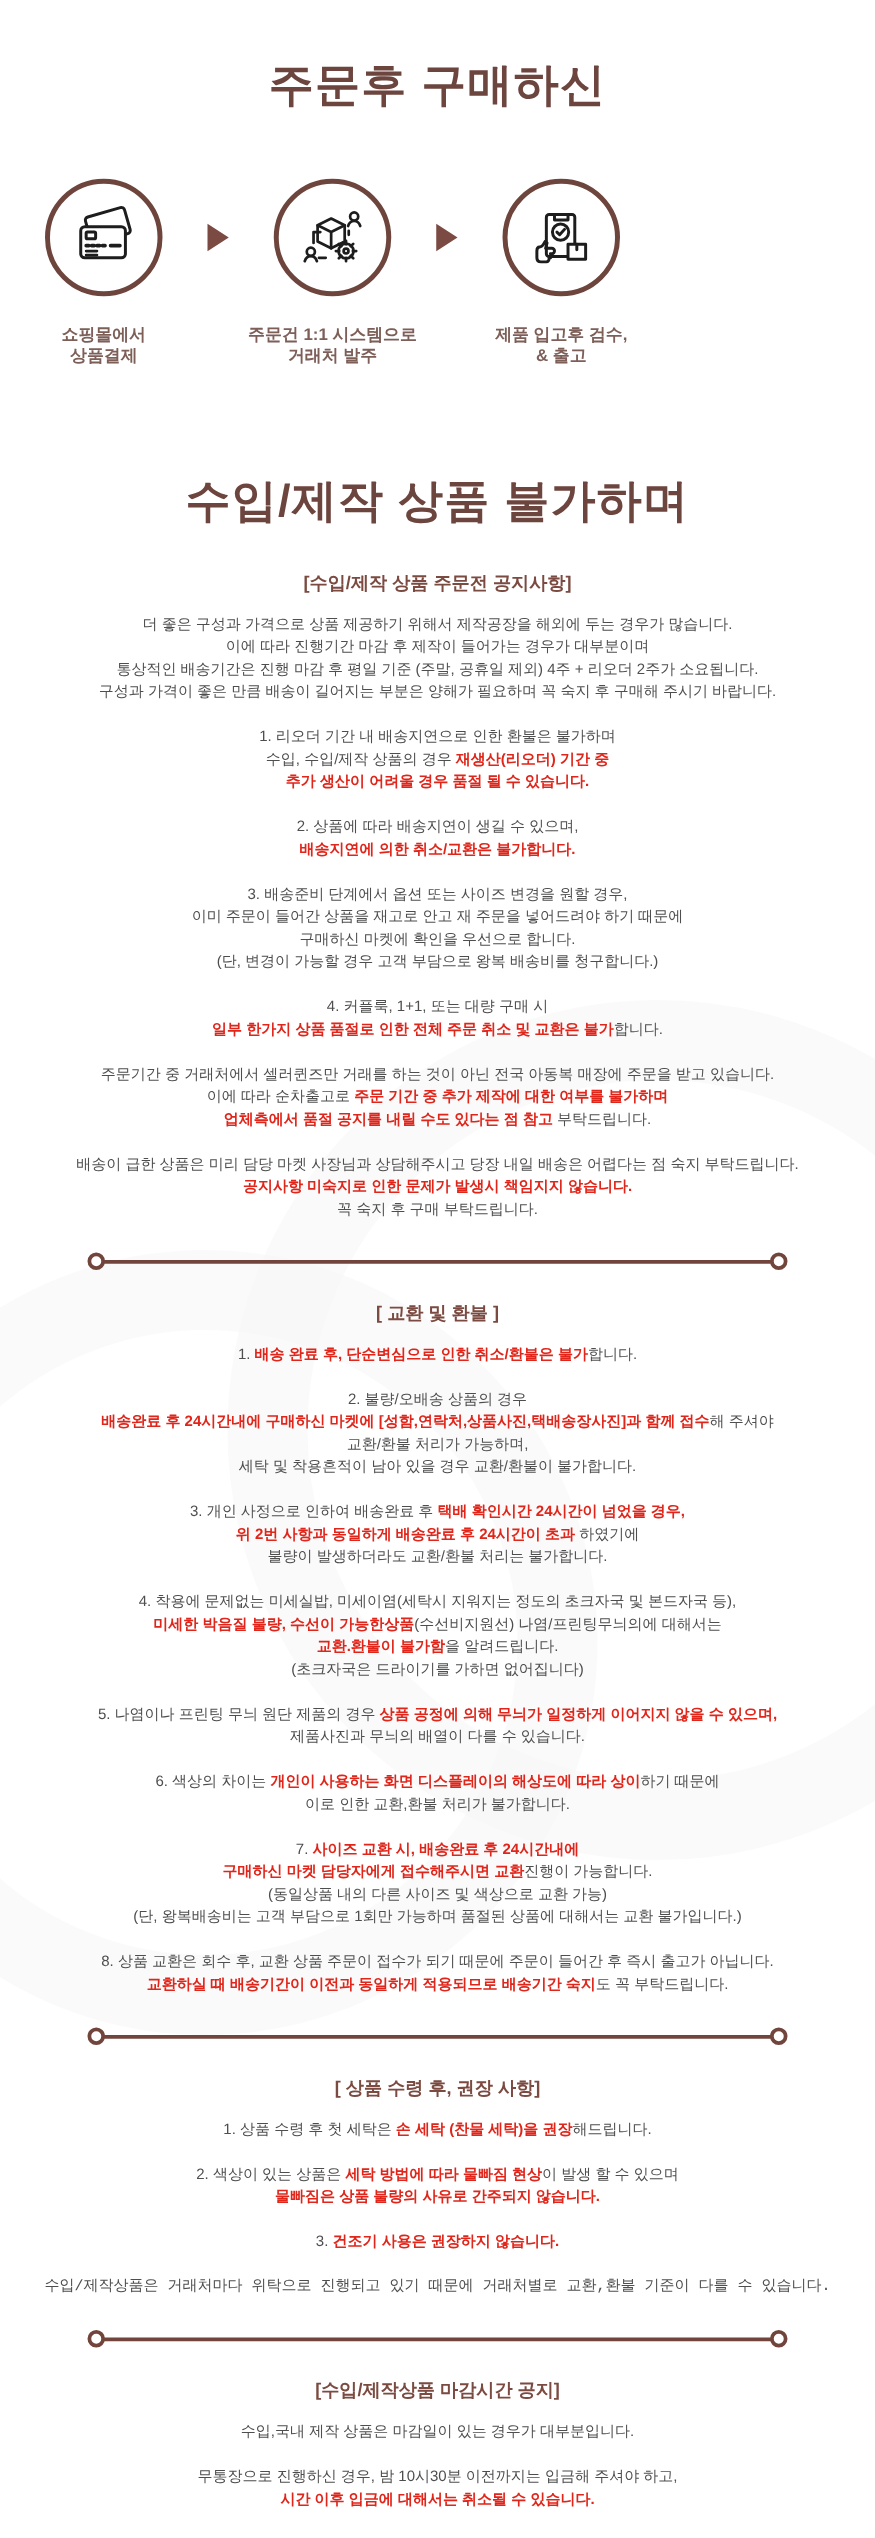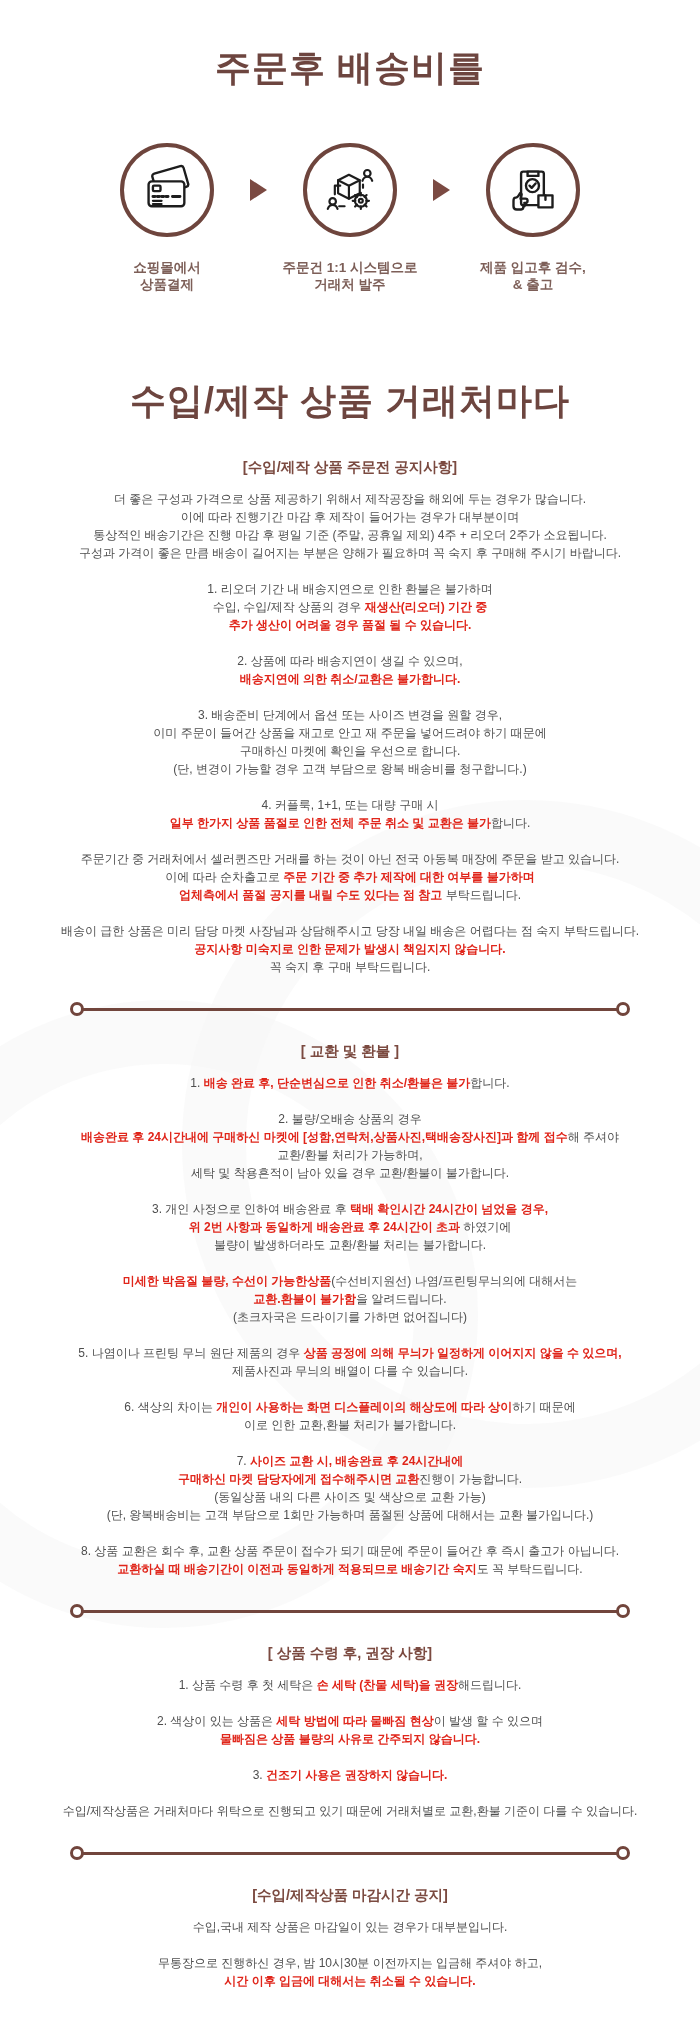--- a/index.html
+++ b/index.html
@@ -28,21 +28,21 @@
     left:-8px; right:-8px; top:48%; bottom:-8%;
     background:#f8c3c6;
   }
   .t2 .hl::before {
     left:-24px; right:-24px; top:55%; bottom:-14%;
     background:#f8bfc3;
     clip-path:polygon(1.5% 0, 100% 8%, 98.5% 100%, 0 92%);
   }
 
   
-  .steps { display:flex; justify-content:center; align-items:flex-start; }
+  .steps { display:flex; align-items:flex-start; }
   .step { width:166px; }
   .step-circle {
     width:86px; height:86px; border:4px solid #6e453d; border-radius:50%;
     background:#fff; display:flex; align-items:center; justify-content:center;
     margin:0 auto 22px;
   }
   .step-circle svg { width:52px; height:52px; }
   .step-label { text-align:center; color:#7d5f58; font-size:13.5px; font-weight:700; line-height:17px; }
   .arrow {
     width:0; height:0; margin-top:36px;
@@ -70,21 +70,21 @@
 </head>
 <body>
 
 <div class="page">
   <div class="wm wm1"></div>
   <div class="wm wm2"></div>
 
   <div class="content">
 
     <div class="title-wrap t1">
-      <span class="hl">주문후 배송비를</span>
+      <span class="hl">주문후 구매하신</span>
     </div>
 
     <div class="steps">
       <div class="step">
         <div class="step-circle">
           <svg viewBox="0 0 48 48" aria-hidden="true">
             <g fill="none" stroke="#1d1d1d" stroke-width="2.2" stroke-linecap="round" stroke-linejoin="round">
               <rect x="12" y="5" width="30" height="20" rx="2.5" transform="rotate(-16 27 15)"></rect>
               <rect x="7" y="16" width="33" height="23" rx="3" fill="#ffffff"></rect>
               <rect x="11" y="20" width="7" height="5" rx="1"></rect>
@@ -141,21 +141,21 @@
           </svg>
         </div>
         <div class="step-label">
           <div>제품 입고후 검수,</div>
           <div>&amp; 출고</div>
         </div>
       </div>
     </div>
 
     <div class="title-wrap t2">
-      <span class="hl">수입/제작 상품 거래처마다</span>
+      <span class="hl">수입/제작 상품 불가하며</span>
     </div>
 
     <div id="blocks">
         <div class="block block-heading">
           <div class="line"><span>[수입/제작 상품 주문전 공지사항]</span></div>
         </div>
         <div class="block block-para">
           <div class="line"><span>더 좋은 구성과 가격으로 상품 제공하기 위해서 제작공장을 해외에 두는 경우가 많습니다.</span></div>
           <div class="line"><span>이에 따라 진행기간 마감 후 제작이 들어가는 경우가 대부분이며</span></div>
           <div class="line"><span>통상적인 배송기간은 진행 마감 후 평일 기준 (주말, 공휴일 제외) 4주 + 리오더 2주가 소요됩니다.</span></div>
@@ -206,20 +206,21 @@
           <div class="line"><span class="red">배송완료 후 24시간내에 구매하신 마켓에 [성함,연락처,상품사진,택배송장사진]과 함께 접수</span><span>해 주셔야</span></div>
           <div class="line"><span>교환/환불 처리가 가능하며,</span></div>
           <div class="line"><span>세탁 및 착용흔적이 남아 있을 경우 교환/환불이 불가합니다.</span></div>
         </div>
         <div class="block block-para">
           <div class="line"><span>3. 개인 사정으로 인하여 배송완료 후 </span><span class="red">택배 확인시간 24시간이 넘었을 경우,</span></div>
           <div class="line"><span class="red">위 2번 사항과 동일하게 배송완료 후 24시간이 초과</span><span> 하였기에</span></div>
           <div class="line"><span>불량이 발생하더라도 교환/환불 처리는 불가합니다.</span></div>
         </div>
         <div class="block block-para">
+          <div class="line"><span>4. 착용에 문제없는 미세실밥, 미세이염(세탁시 지워지는 정도의 초크자국 및 본드자국 등),</span></div>
           <div class="line"><span class="red">미세한 박음질 불량, 수선이 가능한상품</span><span>(수선비지원선) 나염/프린팅무늬의에 대해서는</span></div>
           <div class="line"><span class="red">교환.환불이 불가함</span><span>을 알려드립니다.</span></div>
           <div class="line"><span>(초크자국은 드라이기를 가하면 없어집니다)</span></div>
         </div>
         <div class="block block-para">
           <div class="line"><span>5. 나염이나 프린팅 무늬 원단 제품의 경우 </span><span class="red">상품 공정에 의해 무늬가 일정하게 이어지지 않을 수 있으며,</span></div>
           <div class="line"><span>제품사진과 무늬의 배열이 다를 수 있습니다.</span></div>
         </div>
         <div class="block block-para">
           <div class="line"><span>6. 색상의 차이는 </span><span class="red">개인이 사용하는 화면 디스플레이의 해상도에 따라 상이</span><span>하기 때문에</span></div>
@@ -246,21 +247,21 @@
         <div class="block block-para">
           <div class="line"><span>1. 상품 수령 후 첫 세탁은 </span><span class="red">손 세탁 (찬물 세탁)을 권장</span><span>해드립니다.</span></div>
         </div>
         <div class="block block-para">
           <div class="line"><span>2. 색상이 있는 상품은 </span><span class="red">세탁 방법에 따라 물빠짐 현상</span><span>이 발생 할 수 있으며</span></div>
           <div class="line"><span class="red">물빠짐은 상품 불량의 사유로 간주되지 않습니다.</span></div>
         </div>
         <div class="block block-para">
           <div class="line"><span>3. </span><span class="red">건조기 사용은 권장하지 않습니다.</span></div>
         </div>
-        <div class="block block-para" style="margin-top: 16px;">
+        <div class="block block-para" style="margin-top: 16px; font-family: Liberation Mono, monospace;">
           <div class="line"><span>수입/제작상품은 거래처마다 위탁으로 진행되고 있기 때문에 거래처별로 교환,환불 기준이 다를 수 있습니다.</span></div>
         </div>
         <div class="block block-divider">
           <span class="ring"></span>
           <span class="rule"></span>
           <span class="ring"></span>
         </div>
         <div class="block block-heading">
           <div class="line"><span>[수입/제작상품 마감시간 공지]</span></div>
         </div>

